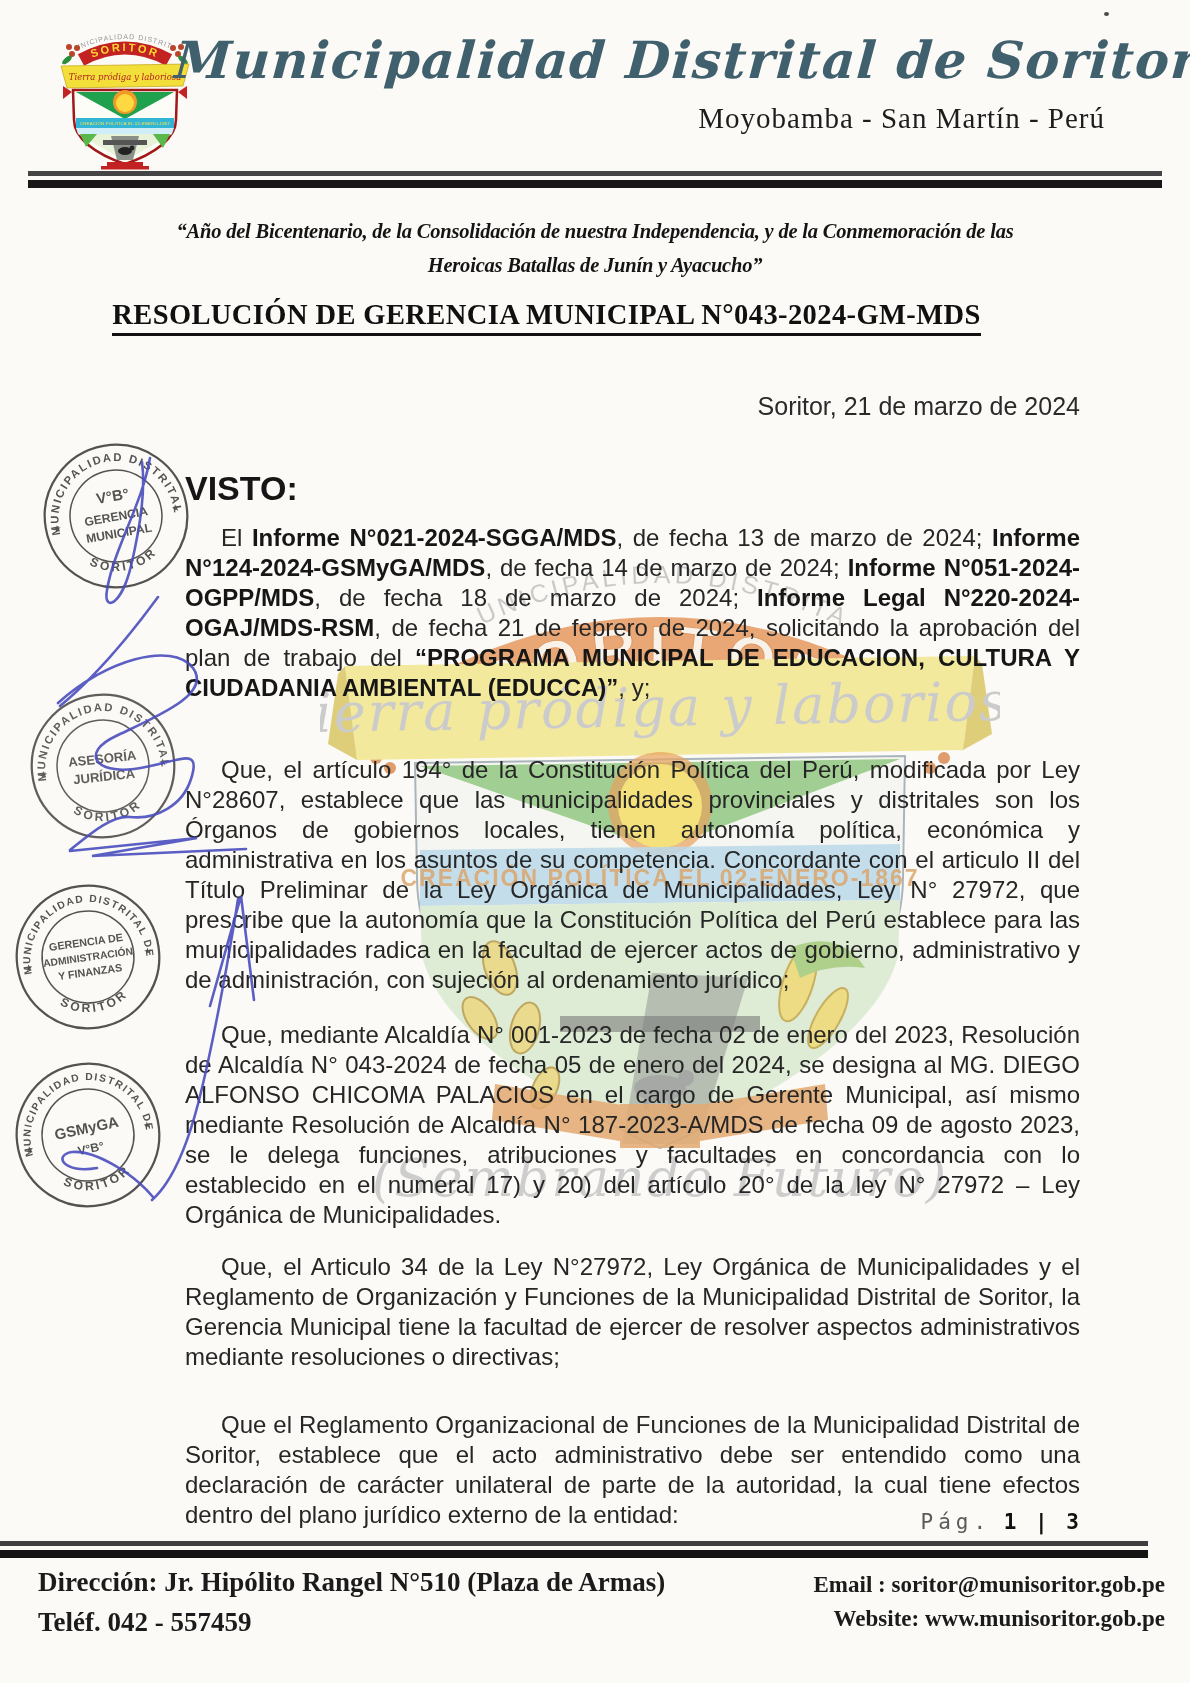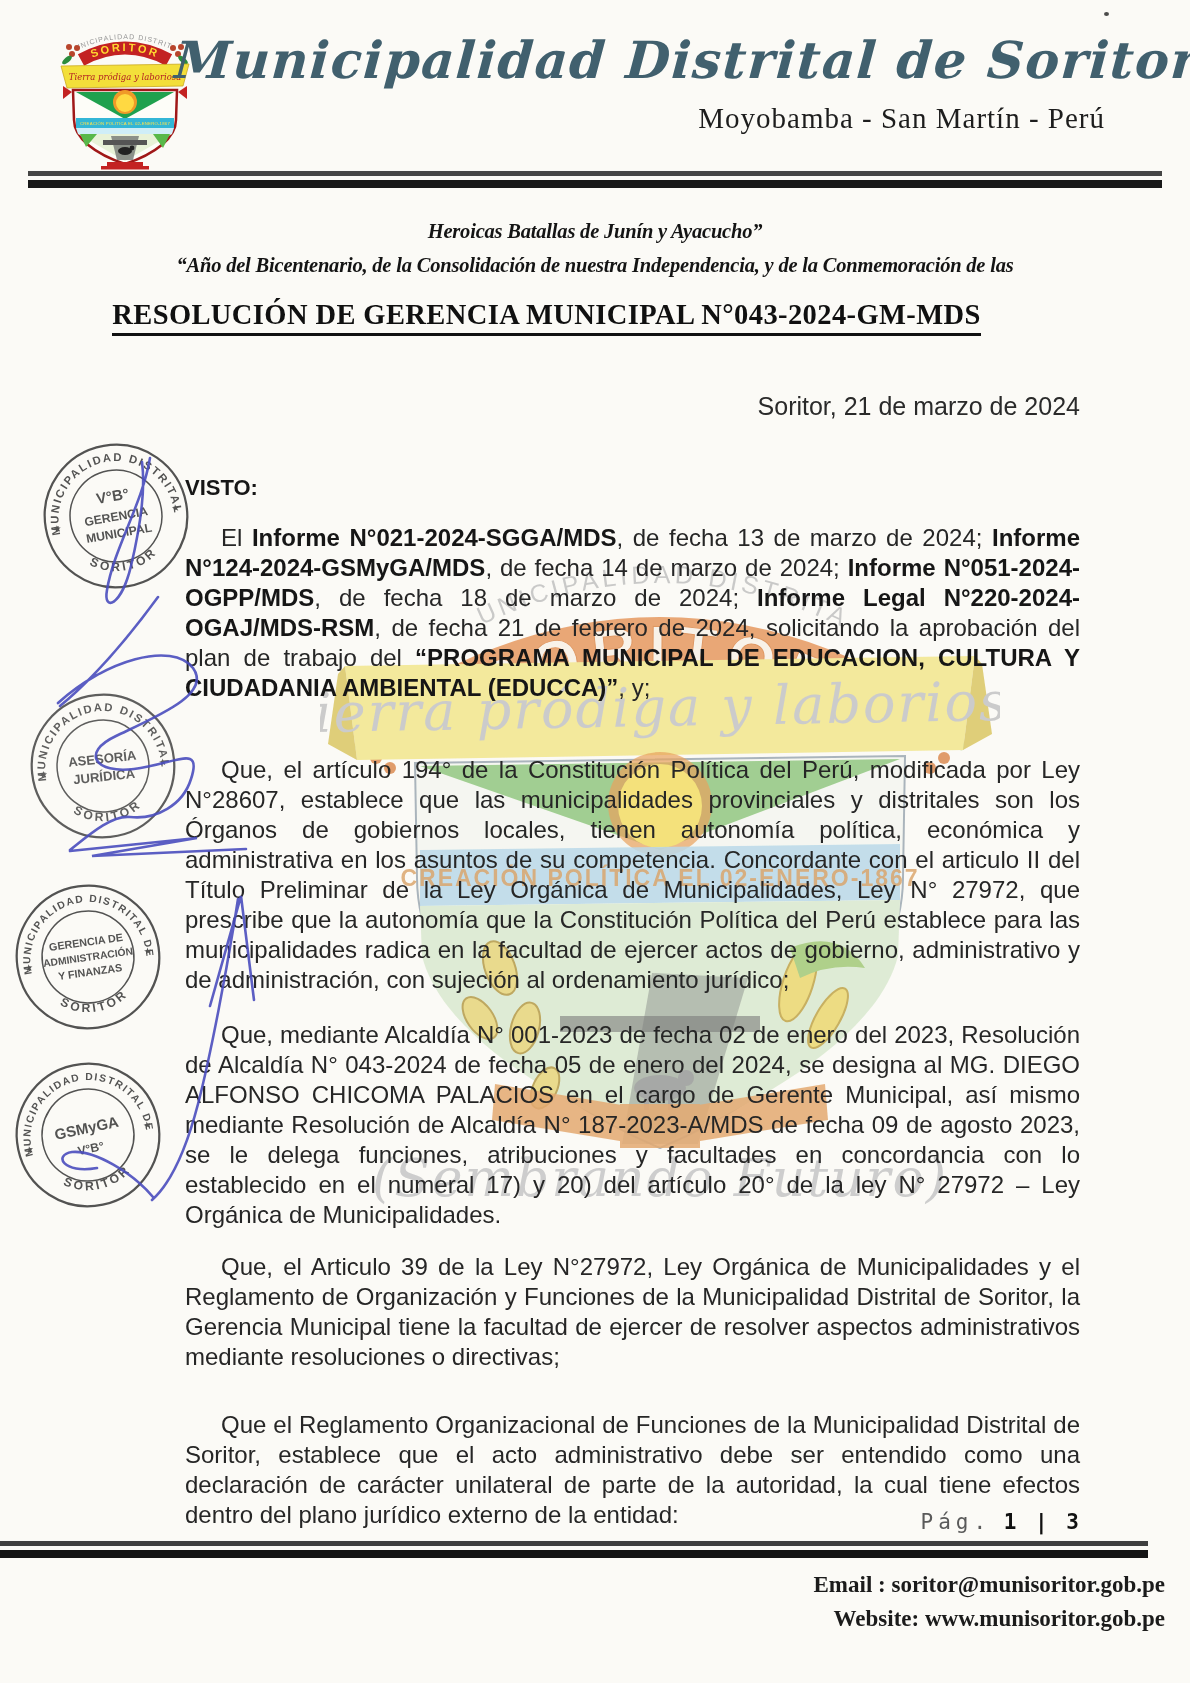--- a/index.html
+++ b/index.html
@@ -23,21 +23,21 @@
     font-size:20.5px;line-height:34px;color:#141414;letter-spacing:-0.2px;}
   .quote div{white-space:nowrap;}
   .doc-title{left:0;top:299px;width:1093px;text-align:center;}
   .doc-title span{display:inline-block;font-family:"Liberation Serif",serif;font-weight:bold;
     font-size:28.5px;letter-spacing:0.4px;color:#101010;border-bottom:3px solid #111;padding-bottom:2px;}
   .dateline{top:392px;right:110px;font-size:25px;color:#2a2a2a;}
 
   
   .bodyblock{left:185px;width:895px;font-size:24px;line-height:30px;
     text-align:justify;color:#262626;z-index:5;}
-  .bodyblock.head{font-weight:bold;font-size:22px;color:#161616;text-align:left;}
+  .bodyblock.head{font-weight:bold;font-size:34px;color:#161616;text-align:left;}
   .para{text-indent:36px;}
   .para b{font-weight:bold;color:#161616;}
   .b-visto{top:473px;} .p-visto{top:523px;}
   .b-cons{top:700px;}  .p-cons{top:755px;}
   .p-alc{top:1020px;}  .p-art{top:1252px;}  .p-reg{top:1390px;margin-top:20px;}
 
   
   .pagenum{top:1510px;right:108px;font-family:"DejaVu Sans Mono",monospace;font-size:21px;color:#5a5a5a;}
   .pagenum .lbl{letter-spacing:5px;}
   .pagenum .val{font-weight:bold;color:#111;letter-spacing:3px;}
@@ -184,33 +184,33 @@
   </svg>
 
   <div class="abs org-name">Municipalidad Distrital de Soritor</div>
   <div class="abs org-loc">Moyobamba - San Martín - Perú</div>
   <div class="abs rule">
       <div class="bar1"></div>
       <div class="bar2"></div>
     </div>
 
   <div class="abs quote">
+    <div>“Año del Bicentenario, de la Consolidación de nuestra Independencia, y de la Conmemoración de las</div>
     <div>Heroicas Batallas de Junín y Ayacucho”</div>
-    <div>“Año del Bicentenario, de la Consolidación de nuestra Independencia, y de la Conmemoración de las</div>
   </div>
   <div class="abs doc-title">
     <span>RESOLUCIÓN DE GERENCIA MUNICIPAL N°043-2024-GM-MDS</span>
   </div>
   <div class="abs dateline">Soritor, 21 de marzo de 2024</div>
 
   <div class="abs bodyblock head b-visto">VISTO:</div>
   <div class="abs bodyblock para p-visto"><span>El </span><b>Informe N°021-2024-SGGA/MDS</b><span>, de fecha 13 de marzo de 2024; </span><b>Informe N°124-2024-GSMyGA/MDS</b><span>, de fecha 14 de marzo de 2024; </span><b>Informe N°051-2024-OGPP/MDS</b><span>, de fecha 18 de marzo de 2024; </span><b>Informe Legal N°220-2024-OGAJ/MDS-RSM</b><span>, de fecha 21 de febrero de 2024, solicitando la aprobación del plan de trabajo del </span><b>“PROGRAMA MUNICIPAL DE EDUCACION, CULTURA Y CIUDADANIA AMBIENTAL (EDUCCA)”</b><span>, y;</span></div>
   <div class="abs bodyblock para p-cons"><span>Que, el artículo 194° de la Constitución Política del Perú, modificada por Ley N°28607, establece que las municipalidades provinciales y distritales son los Órganos de gobiernos locales, tienen autonomía política, económica y administrativa en los asuntos de su competencia. Concordante con el articulo II del Título Preliminar de la Ley Orgánica de Municipalidades, Ley N° 27972, que prescribe que la autonomía que la Constitución Política del Perú establece para las municipalidades radica en la facultad de ejercer actos de gobierno, administrativo y de administración, con sujeción al ordenamiento jurídico;</span></div>
   <div class="abs bodyblock para p-alc"><span>Que, mediante Alcaldía N° 001-2023 de fecha 02 de enero del 2023, Resolución de Alcaldía N° 043-2024 de fecha 05 de enero del 2024, se designa al MG. DIEGO ALFONSO CHICOMA PALACIOS en el cargo de Gerente Municipal, así mismo mediante Resolución de Alcaldía N° 187-2023-A/MDS de fecha 09 de agosto 2023, se le delega funciones, atribuciones y facultades en concordancia con lo establecido en el numeral 17) y 20) del artículo 20° de la ley N° 27972 – Ley Orgánica de Municipalidades.</span></div>
-  <div class="abs bodyblock para p-art"><span>Que, el Articulo 39 de la Ley N°27972, Ley Orgánica de Municipalidades y el Reglamento de Organización y Funciones de la Municipalidad Distrital de Soritor, la Gerencia Municipal tiene la facultad de ejercer de resolver aspectos administrativos mediante resoluciones o directivas;</span></div>
+  <div class="abs bodyblock para p-art"><span>Que, el Articulo 34 de la Ley N°27972, Ley Orgánica de Municipalidades y el Reglamento de Organización y Funciones de la Municipalidad Distrital de Soritor, la Gerencia Municipal tiene la facultad de ejercer de resolver aspectos administrativos mediante resoluciones o directivas;</span></div>
   <div class="abs bodyblock para p-reg"><span>Que el Reglamento Organizacional de Funciones de la Municipalidad Distrital de Soritor, establece que el acto administrativo debe ser entendido como una declaración de carácter unilateral de parte de la autoridad, la cual tiene efectos dentro del plano jurídico externo de la entidad:</span></div>
 
   <div class="abs pagenum">
     <span class="lbl">Pág.</span>
     <span class="val">1 | 3</span>
   </div>
 
   <svg class="abs stamp" style="left:41px;top:441px;transform:rotate(-10deg)" width="150" height="150" viewBox="0 0 160 160">
     <defs>
       <path id="s1t" d="M 18.6 92 A 62 62 0 1 1 141.4 92" fill="none"></path>
@@ -278,18 +278,22 @@
       <path d="M 150 458 C 142 505 114 548 107 590 C 103 612 121 607 131 566 C 140 528 146 492 142 462"></path>
       <path d="M 158 597 C 128 638 94 678 60 706 M 58 703 C 105 660 172 641 193 668 C 212 694 158 716 116 736 C 80 753 96 774 134 769 C 175 764 203 743 191 779 C 183 805 156 820 130 817 C 112 815 90 834 70 850 M 70 851 L 197 838 L 92 856 L 246 849"></path>
       <path d="M 210 1006 L 241 896 L 254 1000 M 238 899 C 227 970 210 1058 198 1104 C 186 1150 170 1184 152 1200 M 153 1197 C 132 1172 94 1150 72 1152 C 53 1155 63 1174 97 1168"></path>
     </g>
   </svg>
 
   <div class="abs f-rule">
       <div class="bar1"></div>
       <div class="bar2"></div>
     </div>
+  <div class="abs f-left">
+    <div>Dirección: Jr. Hipólito Rangel N°510 (Plaza de Armas)</div>
+    <div>Teléf. 042 - 557459</div>
+  </div>
   <div class="abs f-right">
     <div>Email  : soritor@munisoritor.gob.pe</div>
     <div>Website: www.munisoritor.gob.pe</div>
   </div>
 
 </div>
 
 </body></html>

